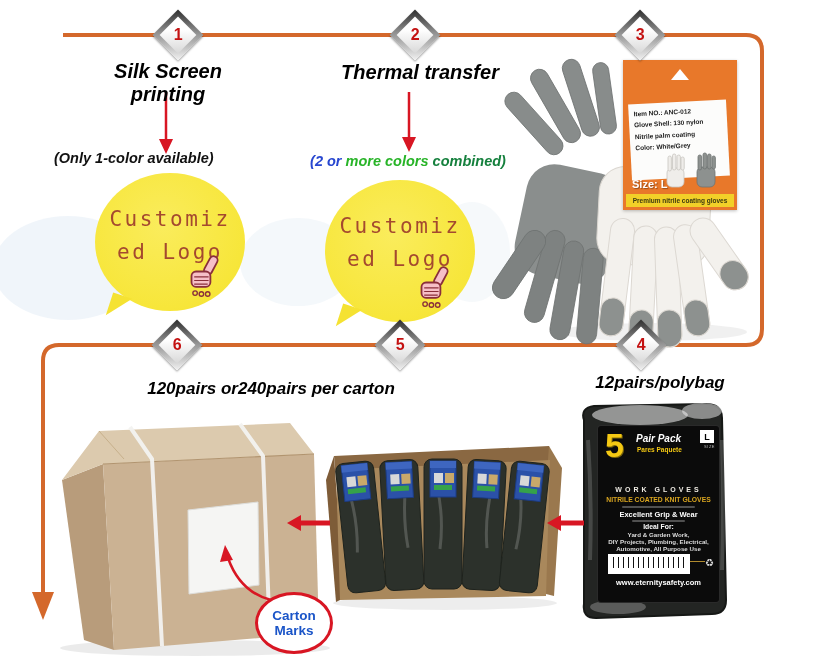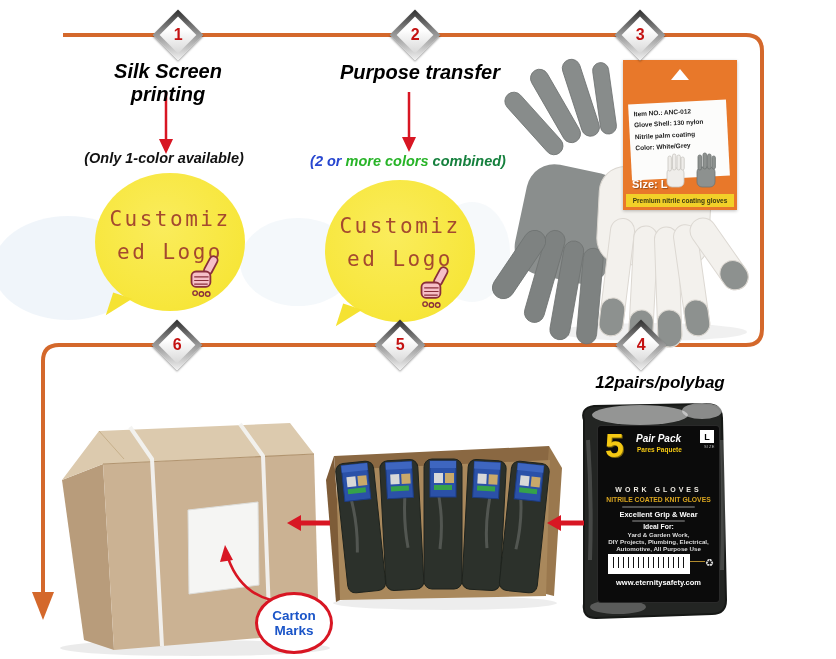--- a/index.html
+++ b/index.html
@@ -5,21 +5,21 @@
   html,body{margin:0;padding:0;background:#fff;}
   .canvas{position:relative;width:836px;height:659px;background:#fff;overflow:hidden;
           font-family:"Liberation Sans",sans-serif;}
   .abs{position:absolute;}
   svg{display:block;}
 
   
   .h-blue{color:#000000;font-style:italic;font-weight:bold;text-align:center;}
   .h-lg{font-size:20px;}
   .h-md{font-size:17px;}
-  .note{font-style:italic;font-weight:bold;font-size:14.5px;text-align:center;color:#111;}
+  .note{font-style:italic;font-weight:bold;font-size:14.5px;color:#111;}
   .note2 span{font-style:italic;font-weight:bold;}
 
   
   .diamond{width:36px;height:36px;transform:rotate(45deg);
            background:linear-gradient(135deg,#2e2e2e 0%,#8f8f8f 45%,#f2f2f2 100%);
            box-shadow:1px 1px 2px rgba(0,0,0,.35);
            display:flex;align-items:center;justify-content:center;z-index:3;}
   .diamond .inner{width:26px;height:26px;background:linear-gradient(135deg,#ffffff 35%,#d8d8d8 100%);
            display:flex;align-items:center;justify-content:center;}
   .diamond .num{transform:rotate(-45deg);color:#C41212;font-weight:bold;font-size:16px;}
@@ -294,21 +294,21 @@
       </g>
       <path d="M8,26 h16 M8,30 h16 M8,34 h15" stroke="#8A2F3B" stroke-width="1.2"></path>
       <g fill="none" stroke="#8A2F3B" stroke-width="1.5">
         <circle cx="9" cy="44" r="2.5"></circle>
           <circle cx="16" cy="45" r="2.5"></circle>
           <circle cx="23" cy="45" r="2.5"></circle>
       </g>
     </svg>
   </div>
 
-  <div class="abs h-blue h-lg" style="left:330px;top:61px;width:180px;z-index:2;">Purpose transfer</div>
+  <div class="abs h-blue h-lg" style="left:330px;top:61px;width:180px;z-index:2;">Thermal transfer</div>
   <div class="abs note2" style="left:288px;top:153px;width:240px;text-align:center;font-size:14.5px;z-index:2;">
     <span style="color:#2847D0;text-align:center;">(2 or </span><span style="color:#28B428;text-align:right;">more colors</span><span style="color:#15803d;"> combined)</span>
   </div>
   <div class="abs bubble" style="left:325px;top:180px;width:150px;height:142px;">
     <div class="tail"></div>
     <div class="btxt">
       <div>Customiz</div>
       <div>ed Logo</div>
     </div>
     <svg class="thumb" width="36" height="46" viewBox="0 0 40 50">
@@ -346,20 +346,21 @@
         <rect x="39" y="3" width="3.6" height="15" rx="1.8" fill="#8D918F"></rect>
         <rect x="44" y="1" width="3.6" height="16" rx="1.8" fill="#8D918F"></rect>
         <rect x="48.5" y="2" width="3.6" height="15" rx="1.8" fill="#8D918F"></rect>
         <rect x="53" y="4" width="3.4" height="13" rx="1.7" fill="#8D918F"></rect>
       </g>
     </svg>
     <div class="tag-size">Size: L</div>
     <div class="tag-strip">Premium nitrile coating gloves</div>
   </div>
 
+  <div class="abs h-blue h-md" style="left:118px;top:379px;width:306px;z-index:2;">120pairs or240pairs per carton</div>
   <div class="abs h-blue h-md" style="left:580px;top:373px;width:160px;z-index:2;">12pairs/polybag</div>
 
   <div class="abs pl">
     <div class="pl-qty">5</div>
     <div class="pl-pack">Pair Pack</div>
     <div class="pl-packes">Pares Paquete</div>
     <div class="pl-sizebox">L</div>
     <div class="pl-sizecap">SIZE</div>
     <div class="pl-work">WORK GLOVES</div>
     <div class="pl-product">NITRILE COATED KNIT GLOVES</div>

